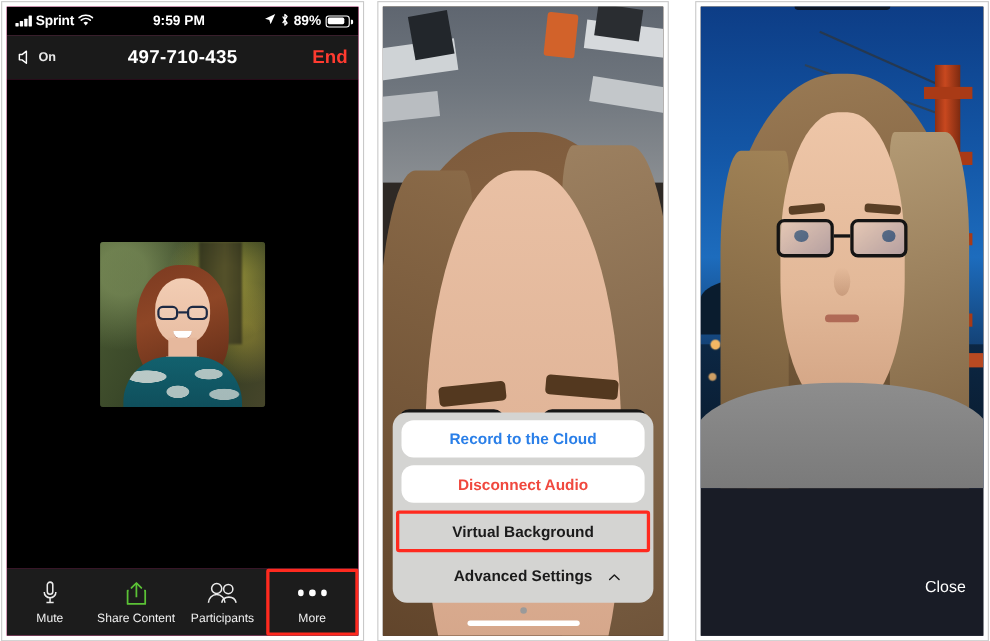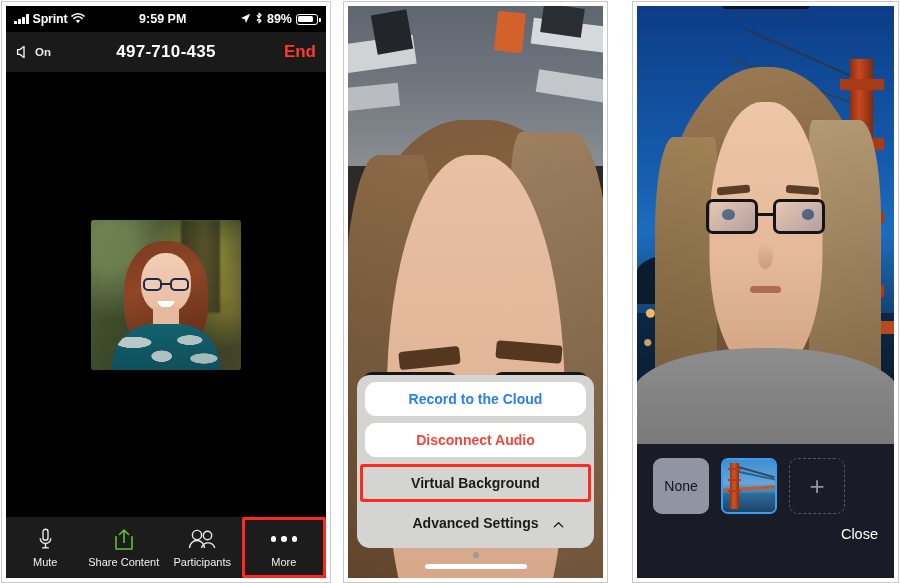--- a/index.html
+++ b/index.html
@@ -516,39 +516,19 @@
             <span></span>
             <i></i>
             <span></span>
           </div>
         <div class="s3-nose"></div>
         <div class="s3-mouth"></div>
         <div class="s3-shirt"></div>
       </div>
 
       <div class="vbpanel">
-        <div class="vb-thumbs">
-          <div class="vb-none">
-            <span>None</span>
-          </div>
-          <div class="vb-img">
-            <span class="sky"></span>
-            <span class="water"></span>
-            <span class="cable"></span>
-            <span class="cable2"></span>
-            <span class="deck"></span>
-            <span class="tower">
-                <i></i>
-                <i></i>
-                <i></i>
-              </span>
-          </div>
-          <div class="vb-add">
-            <span>+</span>
-          </div>
-        </div>
         <div class="vb-close">Close</div>
       </div>
 
     </div>
   </div>
 
 </div>
 
 </body></html>

